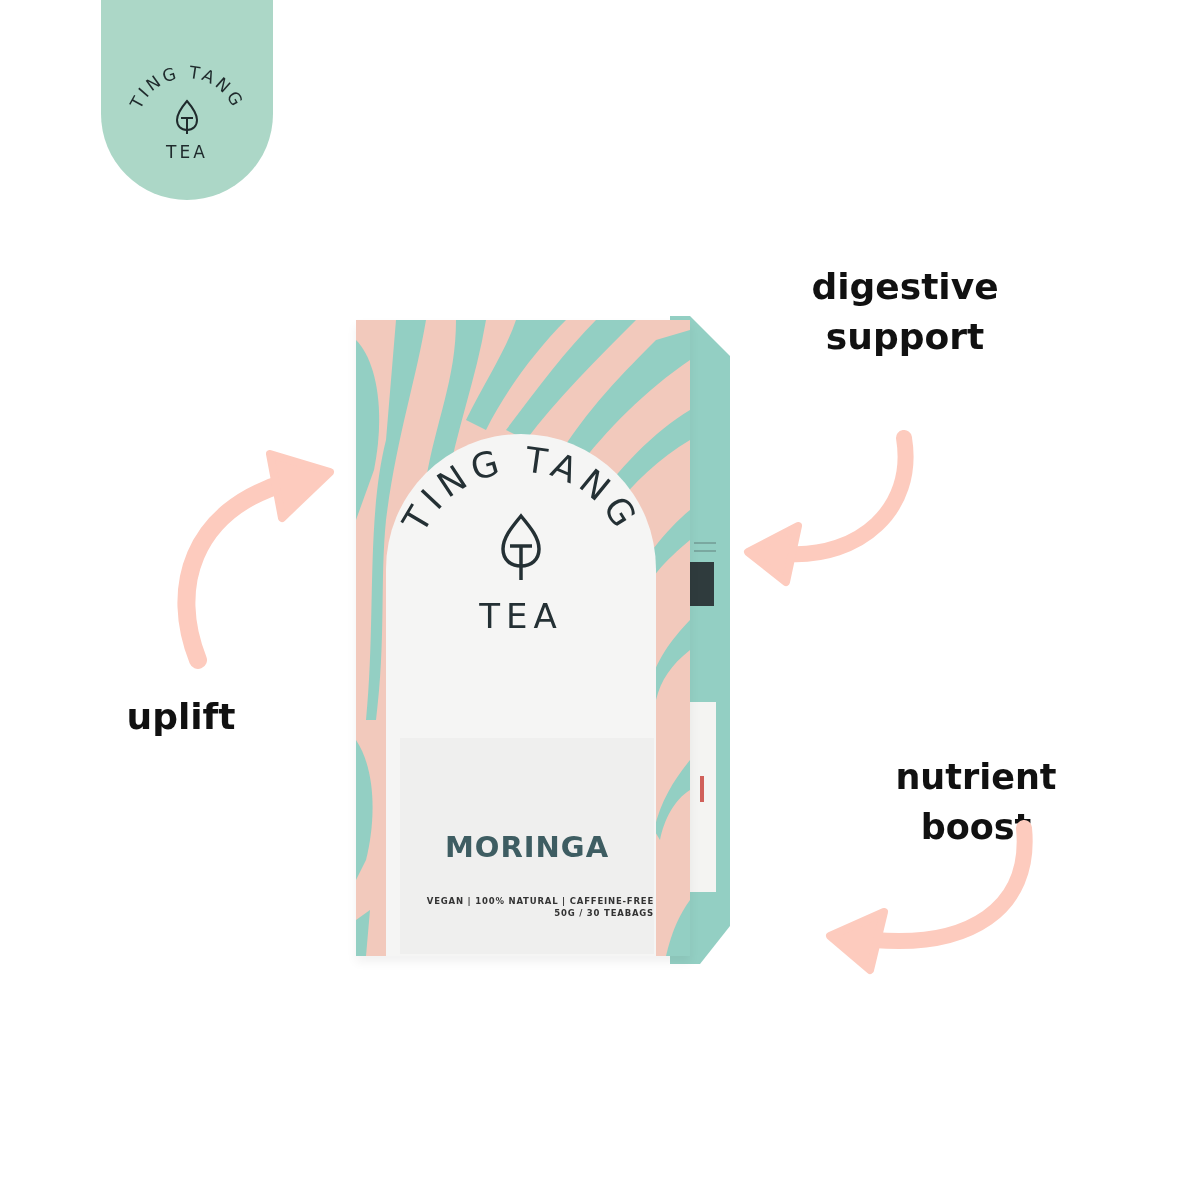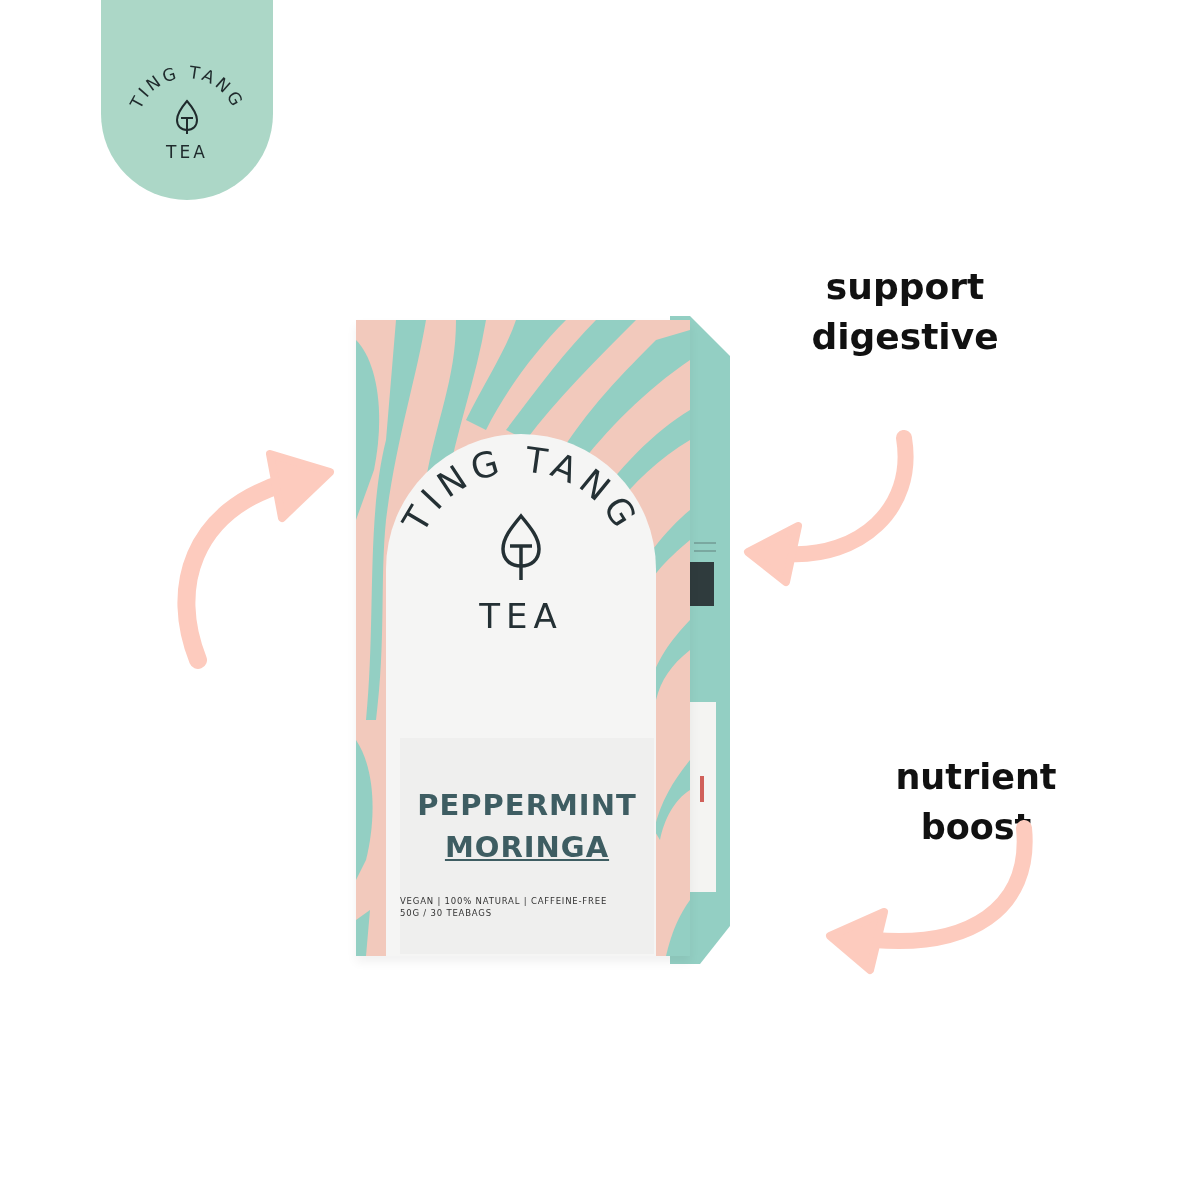--- a/index.html
+++ b/index.html
@@ -42,24 +42,24 @@
   .label-panel {
     position: absolute; left: 44px; top: 418px; width: 254px; height: 216px;
     background: #efefee;
   }
   .product-name {
     position: absolute; left: 0; width: 254px; text-align: center;
     color: #3e5d62; font-weight: bold; font-size: 29px; letter-spacing: 1px;
     font-family: "DejaVu Sans", sans-serif;
   }
   .pn1 { top: 50px; }
-  .pn2 { top: 92px; text-decoration: underline; }
+  .pn2 { top: 92px; }
   .product-meta {
-    position: absolute; left: 0; width: 254px; text-align: left;
-    color: #333; font-weight: normal; font-size: 8.5px; letter-spacing: 0.8px;
+    position: absolute; left: 0; width: 254px; text-align: right;
+    color: #333; font-weight: bold; font-size: 8.5px; letter-spacing: 0.8px;
   }
   .pm1 { top: 158px; }
   .pm2 { top: 170px; }
 </style>
 </head>
 <body>
 
 <div class="logo-tab">
   <svg width="172" height="200" viewBox="0 0 172 200">
     <defs>
@@ -71,24 +71,25 @@
     <g stroke="#1f2a2c" stroke-width="2" fill="none">
       <path d="M86 101 C 80 108 76 114 76 120 C 76 126 80 130 86 130 C 92 130 96 126 96 120 C 96 114 92 108 86 101 Z"></path>
       <line x1="80" y1="118" x2="92" y2="118"></line>
       <line x1="86" y1="118" x2="86" y2="134"></line>
     </g>
     <text x="86" y="158" text-anchor="middle" font-family="DejaVu Sans, sans-serif" font-size="17" fill="#1f2a2c" letter-spacing="3">TEA</text>
   </svg>
 </div>
 
 <div class="benefit b-digestive">
+  <div>digestive</div>
   <div>support</div>
-  <div>digestive</div>
 </div>
 <div class="benefit b-refreshing">
+  <div>uplift</div>
 </div>
 <div class="benefit b-nutrient">
   <div>nutrient boost</div>
 </div>
 
 <svg class="arrow" style="left:170px; top:440px;" width="170" height="230" viewBox="0 0 170 230">
   <path d="M 28 220 C 0 150 20 70 118 42" fill="none" stroke="#fdcbbe" stroke-width="18" stroke-linecap="round"></path>
   <path d="M 100 14 L 160 32 L 112 78 Z" fill="#fdcbbe" stroke="#fdcbbe" stroke-width="8" stroke-linejoin="round"></path>
 </svg>
 
@@ -143,19 +144,18 @@
         <g stroke="#243034" stroke-width="3.5" fill="none">
           <path d="M135 82 C 125 94 117 104 117 115 C 117 126 125 132 135 132 C 145 132 153 126 153 115 C 153 104 145 94 135 82 Z"></path>
           <line x1="124" y1="112" x2="146" y2="112"></line>
           <line x1="135" y1="112" x2="135" y2="146"></line>
         </g>
         <text x="135" y="194" text-anchor="middle" font-family="DejaVu Sans, sans-serif" font-size="34" fill="#243034" letter-spacing="6">TEA</text>
       </svg>
     </div>
 
     <div class="label-panel">
-      <div class="product-name pn1">PEPPERMINT</div>
       <div class="product-name pn2">MORINGA</div>
       <div class="product-meta pm1">VEGAN | 100% NATURAL | CAFFEINE-FREE</div>
       <div class="product-meta pm2">50G / 30 TEABAGS</div>
     </div>
   </div>
 </div>
 
 </body></html>

